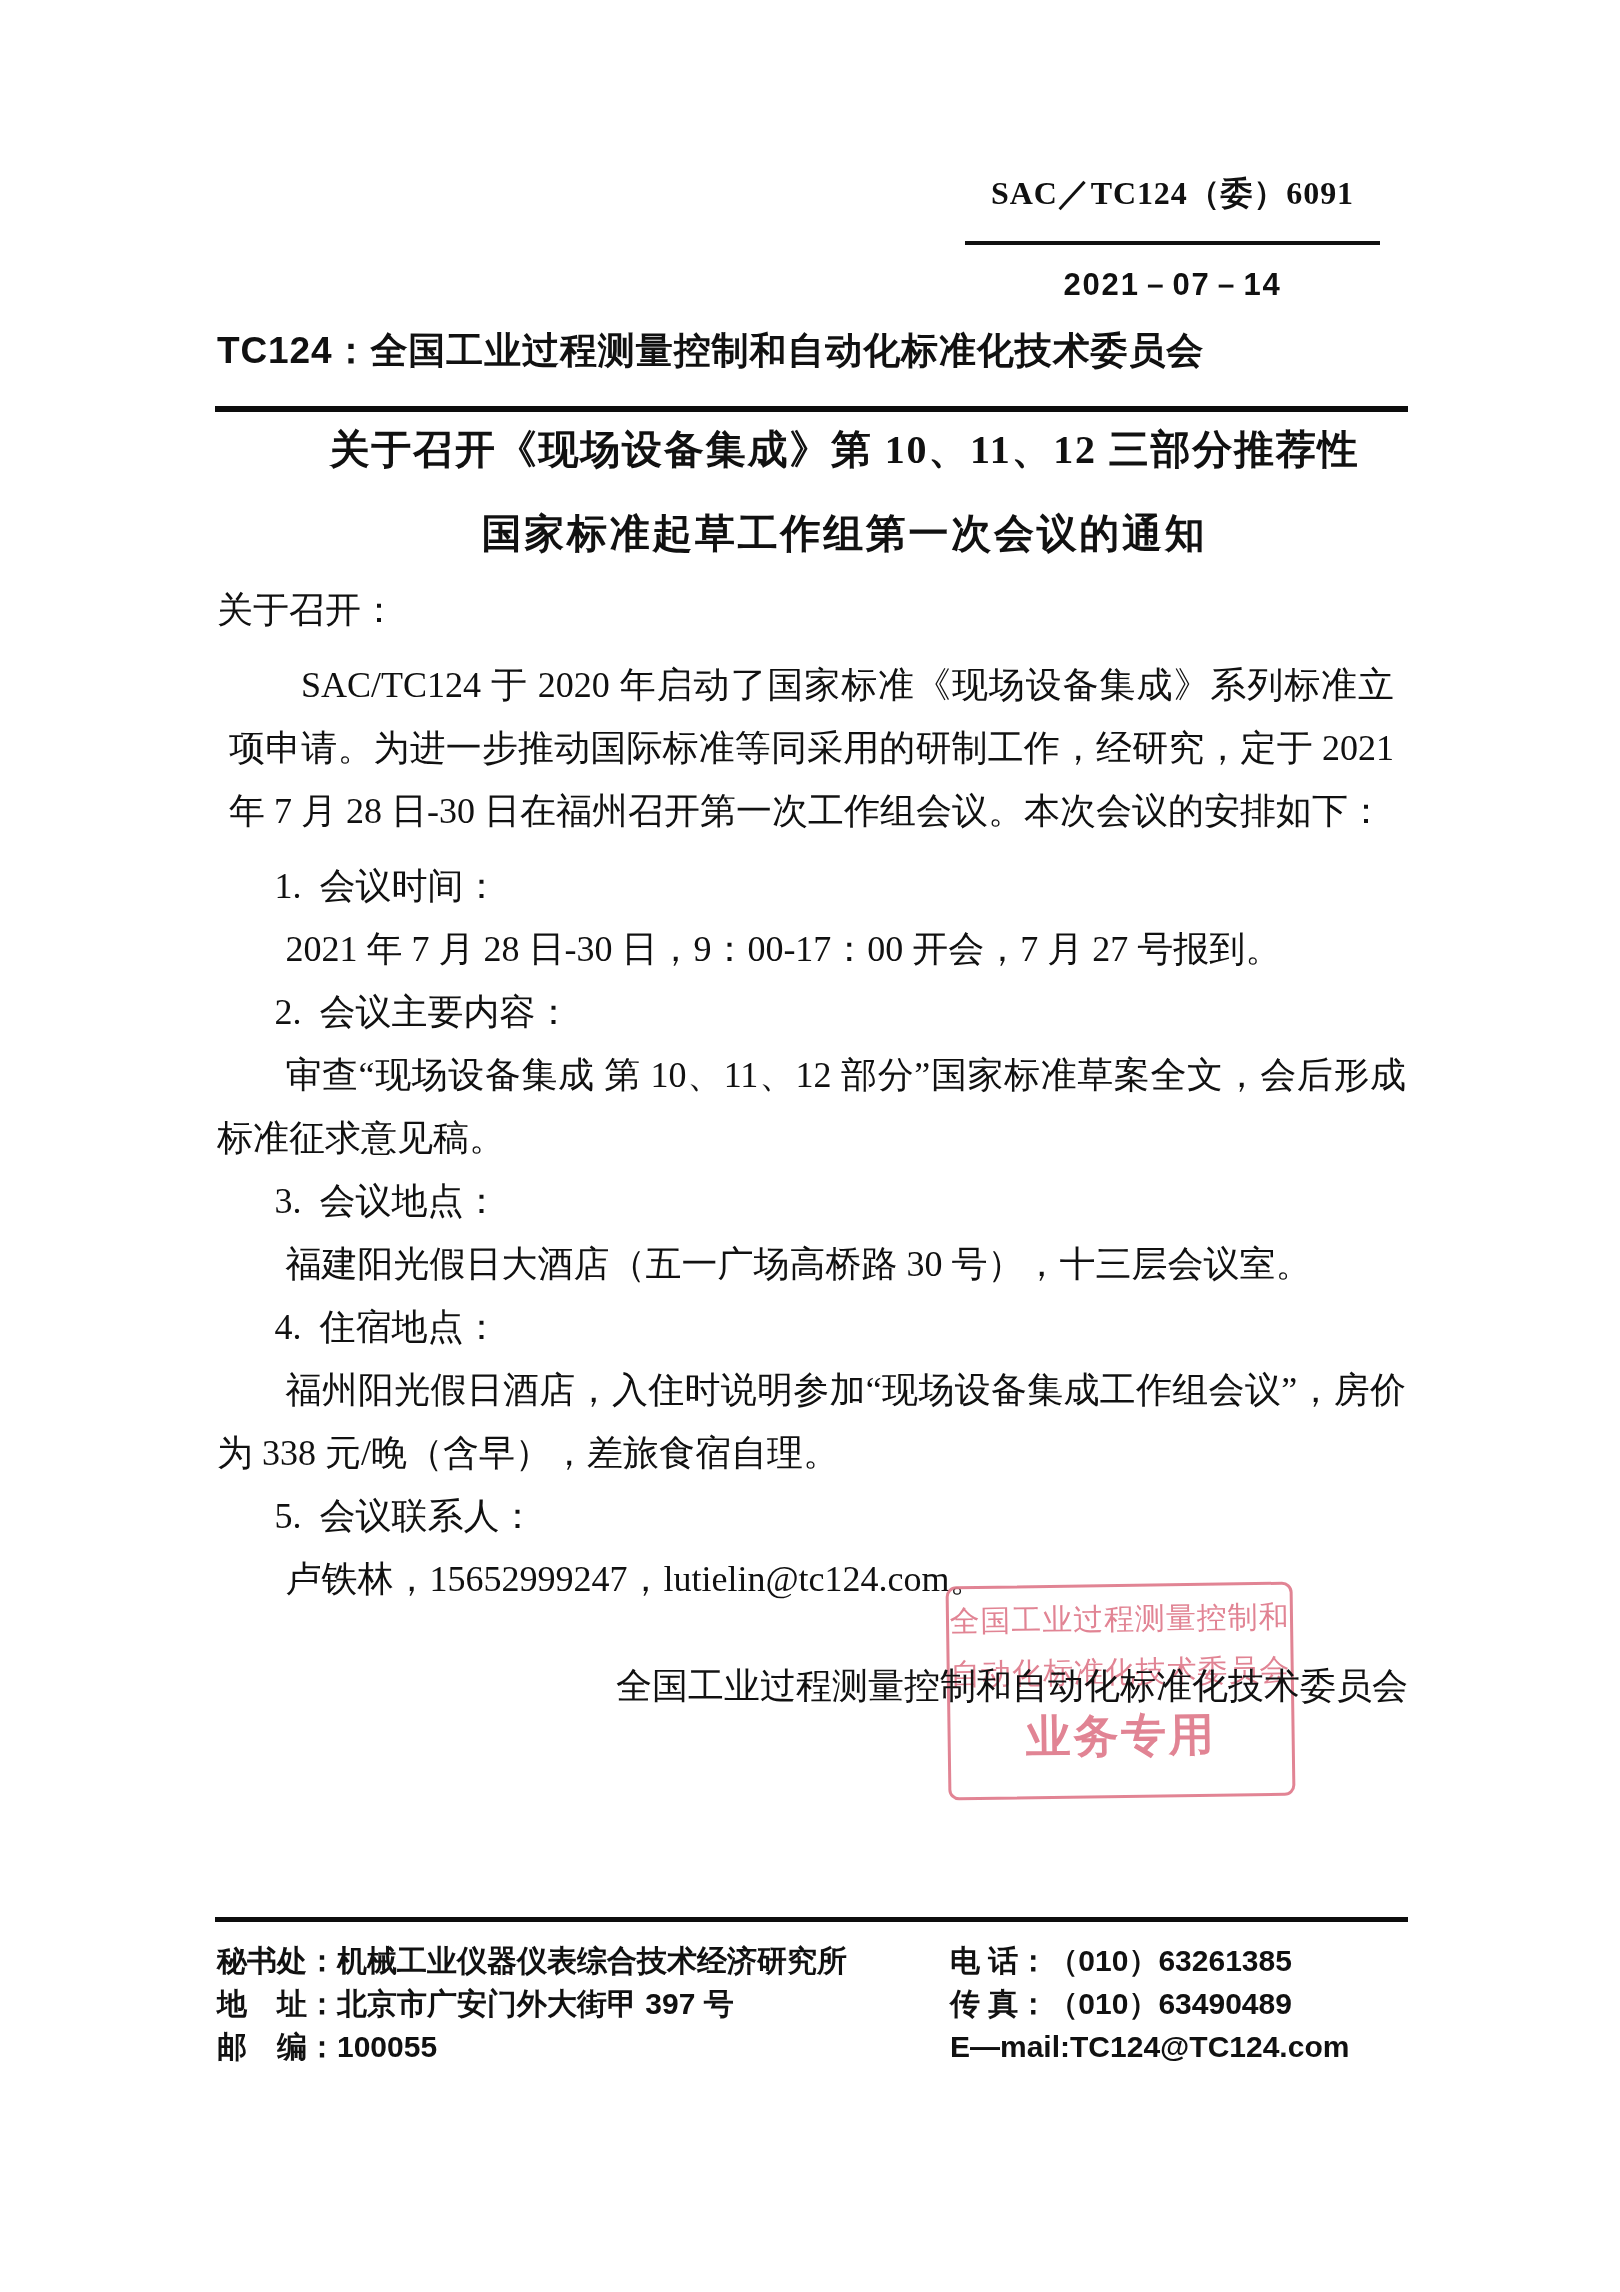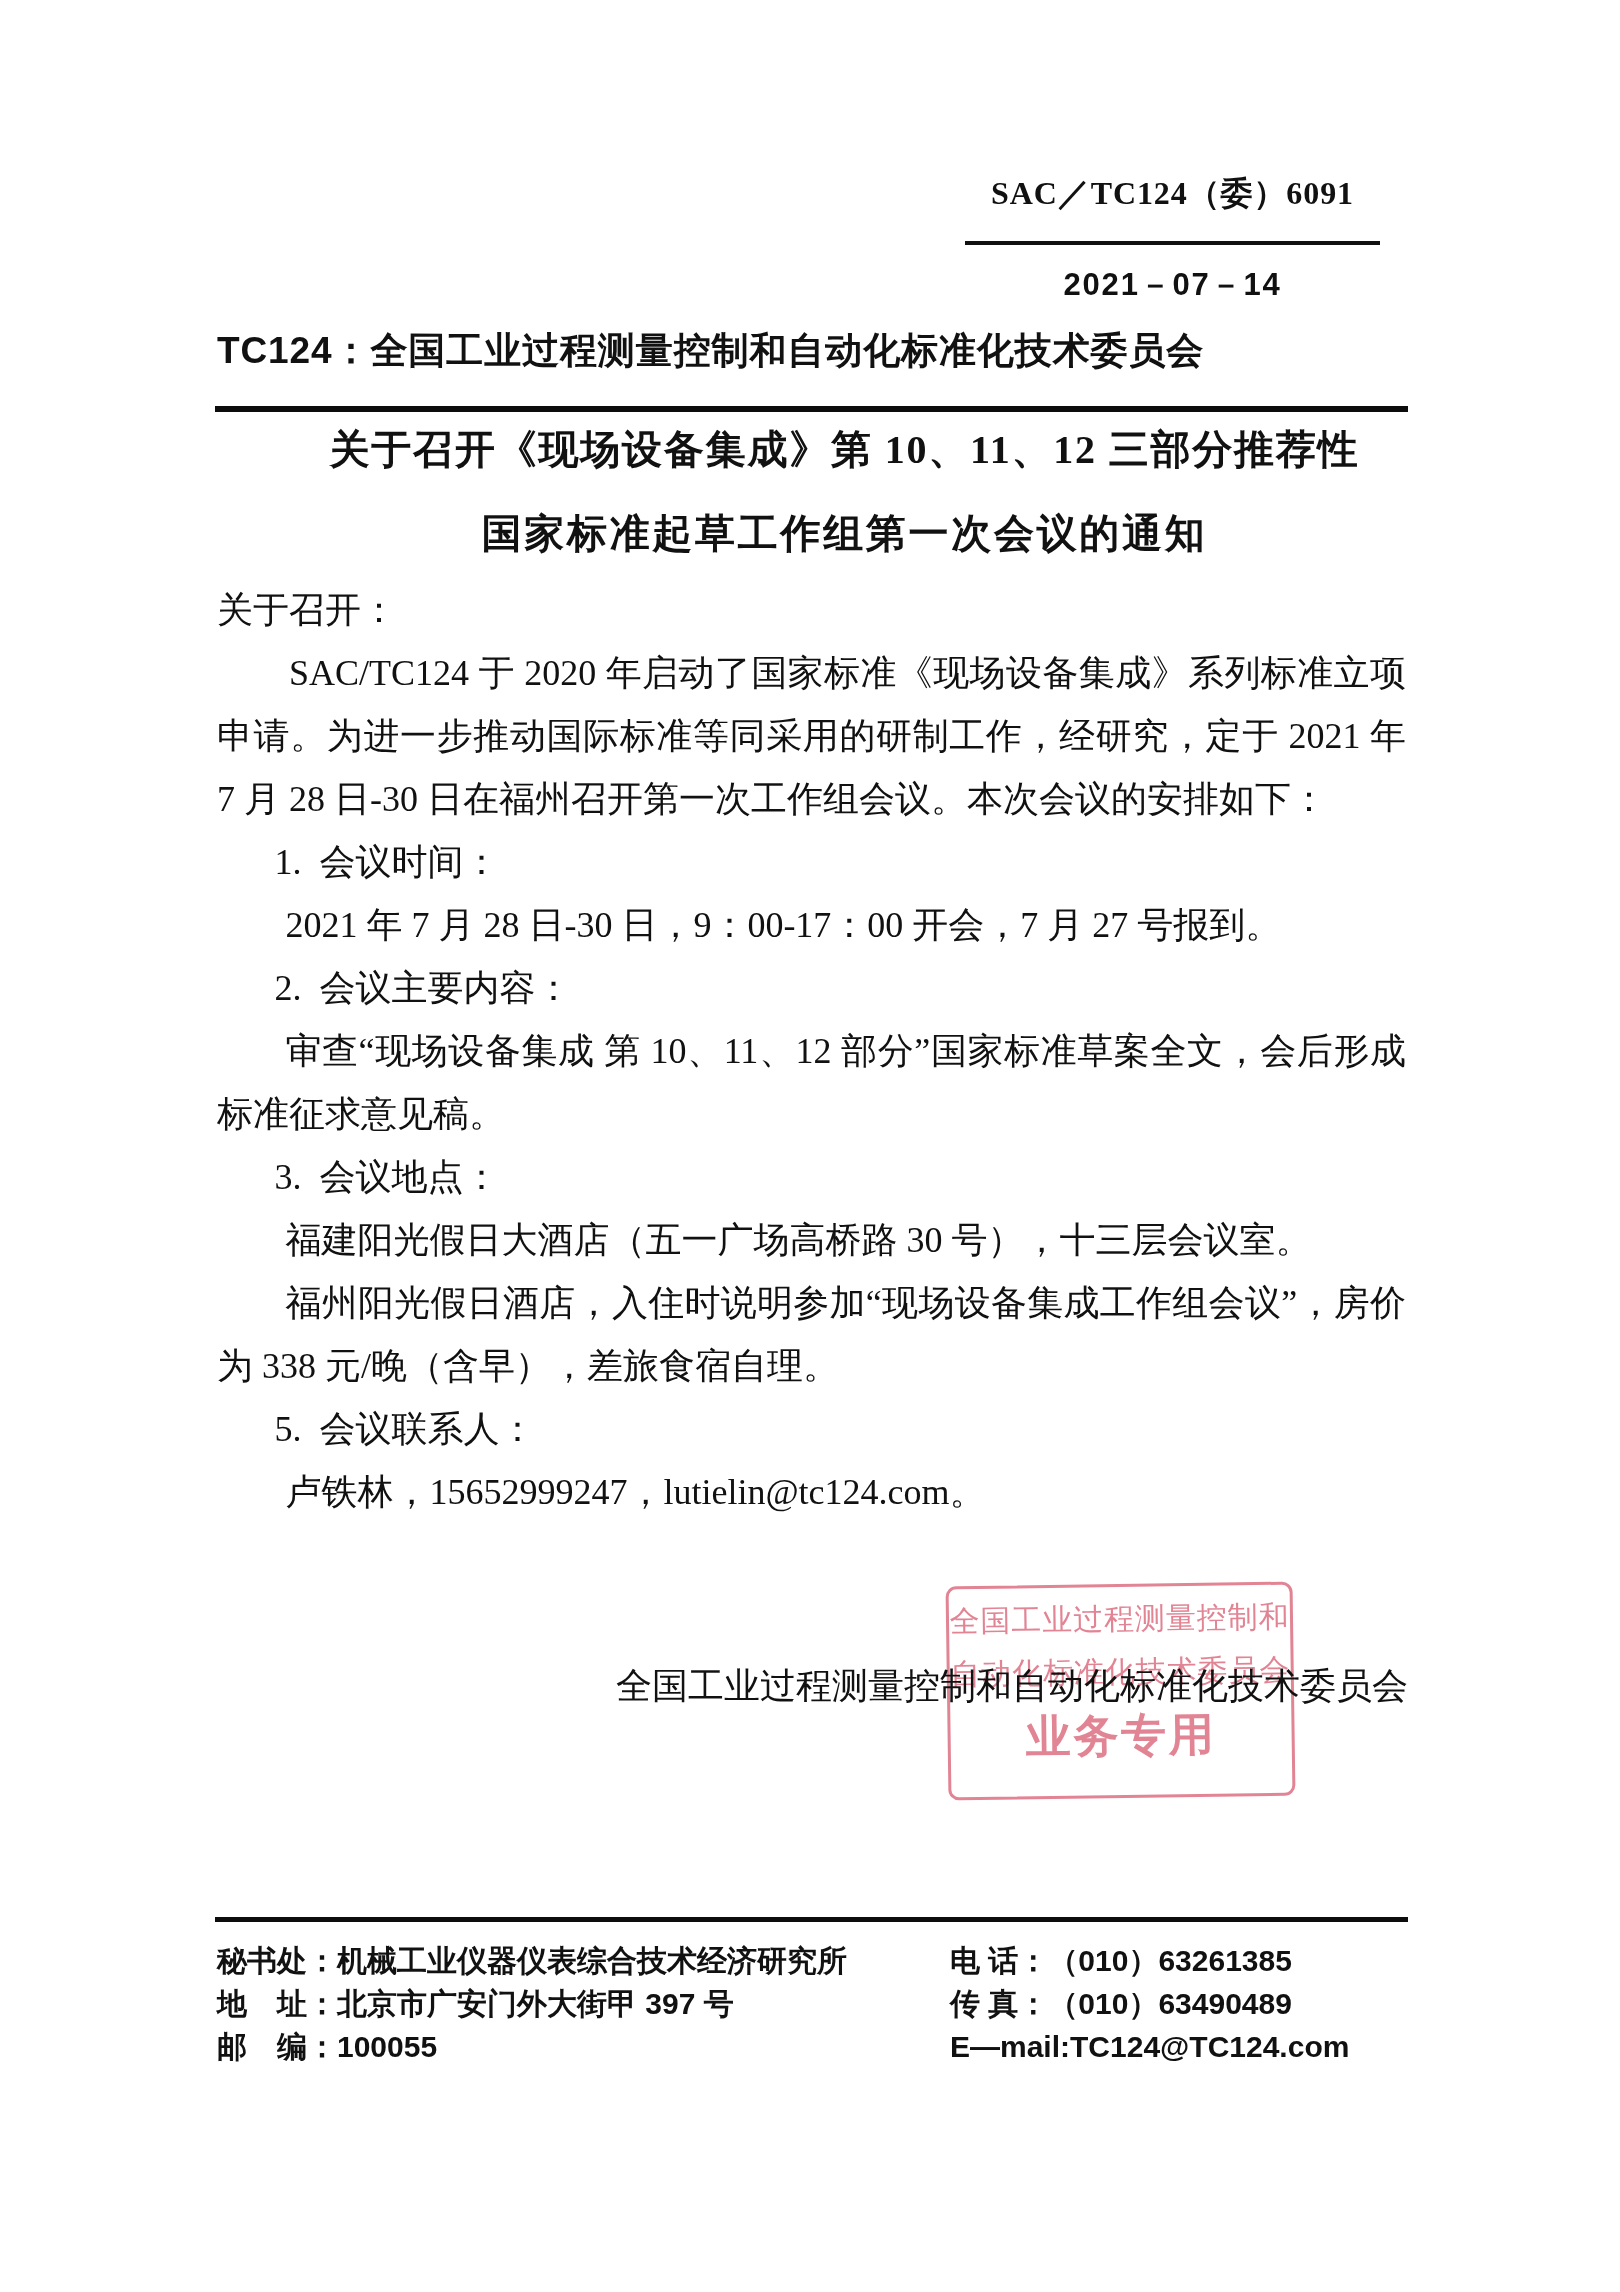--- a/index.html
+++ b/index.html
@@ -38,21 +38,21 @@
   }
   .title-line1{font-size:40px;line-height:52px;letter-spacing:1.8px;}
   .title-line2{margin-top:32px;font-size:40px;line-height:52px;letter-spacing:2.7px;}
   
   .body-block{
     position:absolute;left:217px;top:579px;width:1189px;
     font-size:36px;line-height:63px;
     text-align:justify;
   }
   .salutation{white-space:pre-wrap;}
-  .intro{text-indent:2em;margin:0;}
+  .intro{text-indent:2em;margin:12px;}
   .item-label{white-space:pre-wrap;padding-left:1.6em;}
   .item-text{text-indent:1.9em;margin:0;}
   
   .signature{
     position:absolute;right:213px;top:1665px;
     font-size:36px;line-height:43px;white-space:nowrap;
     z-index:3;
   }
   .stamp{
     position:absolute;left:947px;top:1584px;width:347px;height:214px;
@@ -109,20 +109,21 @@
 
     <div class="item-label">1.  会议时间：</div>
     <p class="item-text">2021 年 7 月 28 日-30 日，9：00-17：00 开会，7 月 27 号报到。</p>
 
     <div class="item-label">2.  会议主要内容：</div>
     <p class="item-text">审查“现场设备集成 第 10、11、12 部分”国家标准草案全文，会后形成标准征求意见稿。</p>
 
     <div class="item-label">3.  会议地点：</div>
     <p class="item-text">福建阳光假日大酒店（五一广场高桥路 30 号），十三层会议室。</p>
 
+    <div class="item-label">4.  住宿地点：</div>
     <p class="item-text">福州阳光假日酒店，入住时说明参加“现场设备集成工作组会议”，房价为 338 元/晚（含早），差旅食宿自理。</p>
 
     <div class="item-label">5.  会议联系人：</div>
     <p class="item-text">卢铁林，15652999247，lutielin@tc124.com。</p>
   </div>
 
   <div class="signature">全国工业过程测量控制和自动化标准化技术委员会</div>
 
   <div class="stamp" style="border-color: rgb(223, 122, 139); color: rgb(223, 122, 139);">
     <div class="stamp-line1">全国工业过程测量控制和</div>

